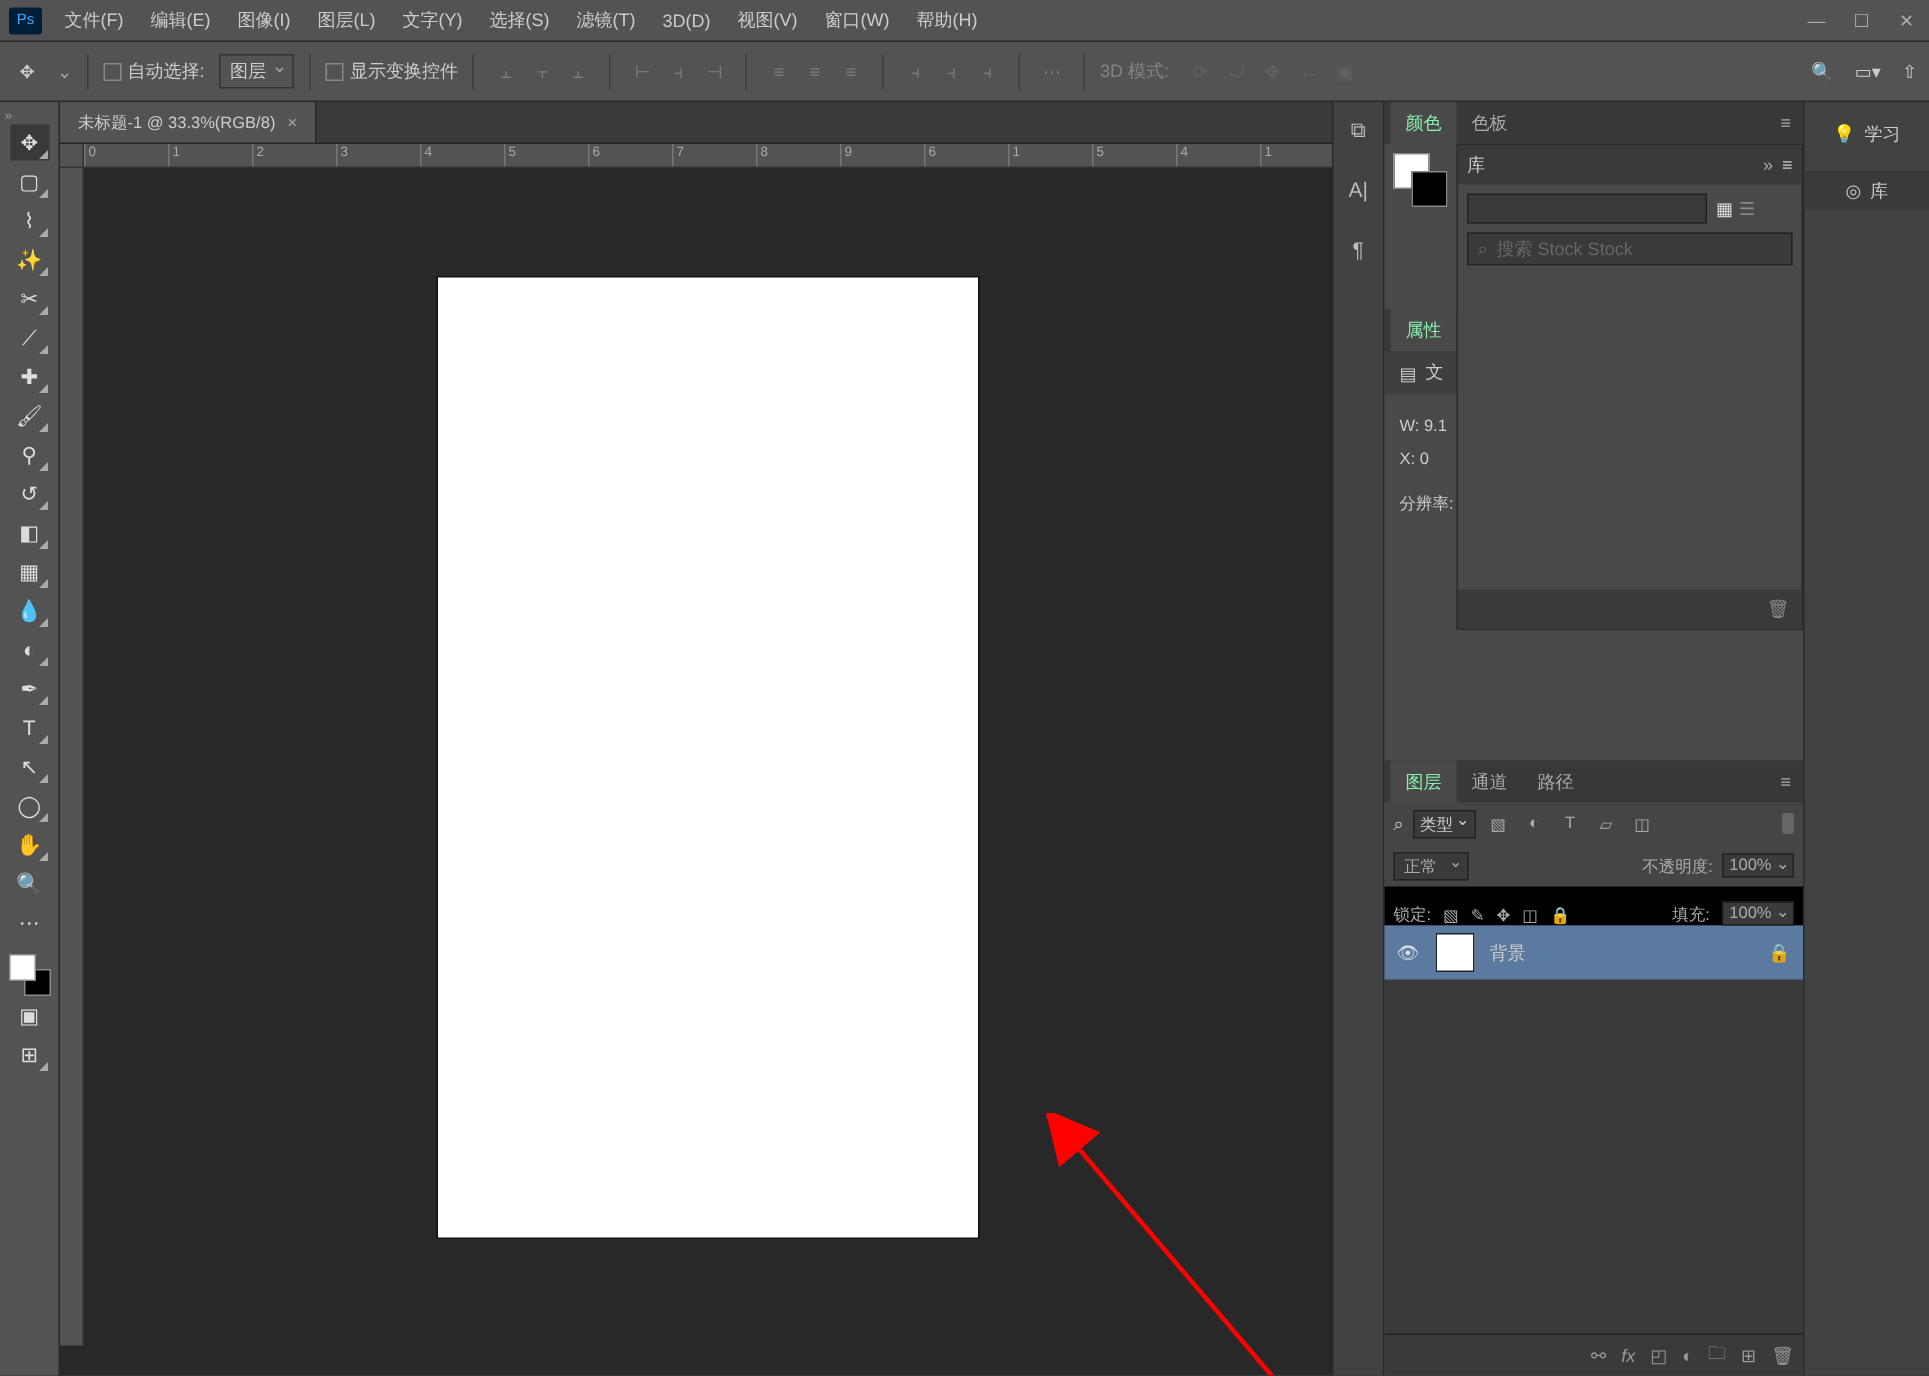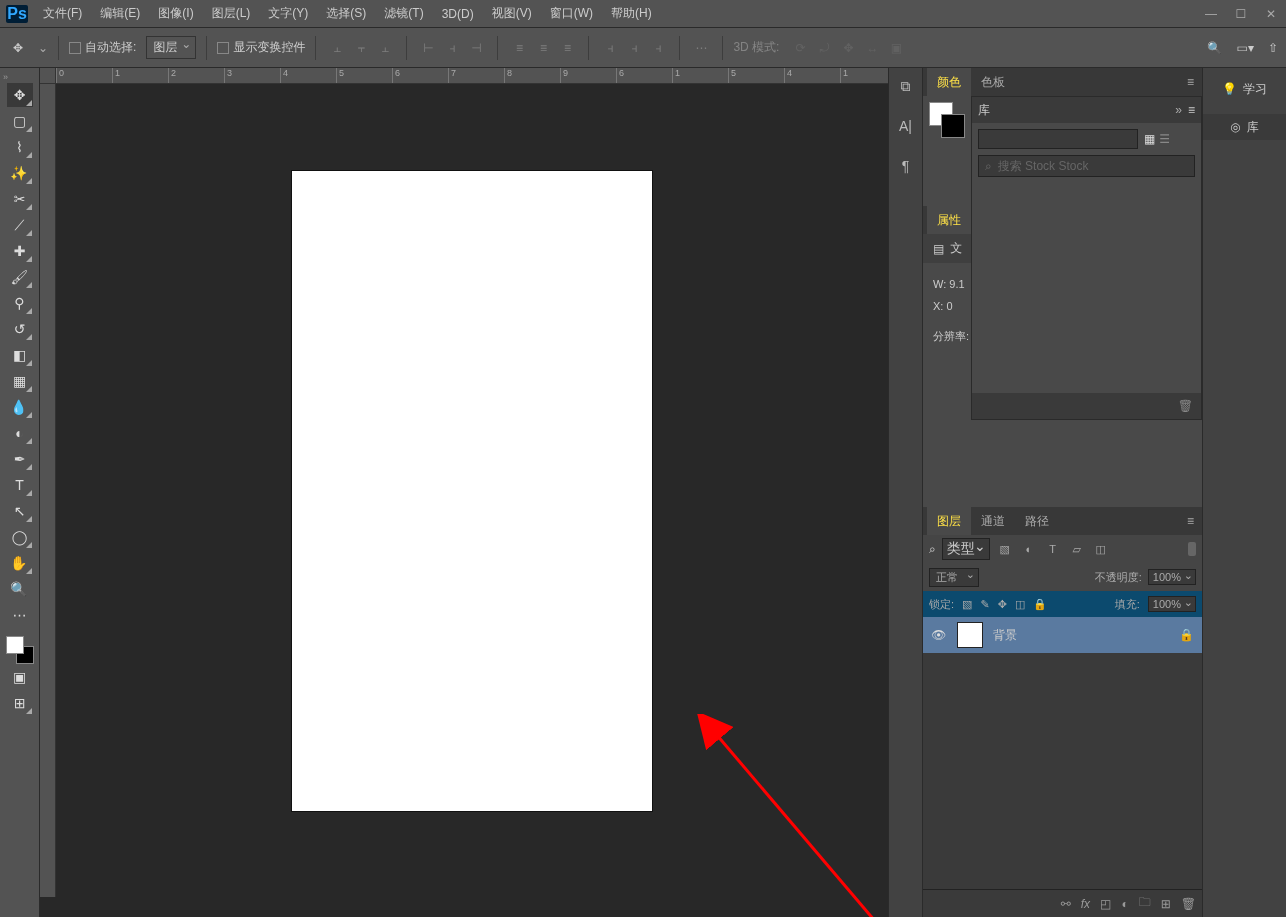--- a/index.html
+++ b/index.html
@@ -1,18 +1,18 @@
 <!DOCTYPE html>
 <html><head>
 <meta charset="utf-8">
 <style>
 *{margin:0;padding:0;box-sizing:border-box;font-family:"Microsoft YaHei",sans-serif;user-select:none}
 body{background:#535353;width:1286px;height:917px;overflow:hidden;color:#ccc;font-size:12px}
 .menubar{height:28px;background:#535353;display:flex;align-items:center;border-bottom:1px solid #2a2a2a}
-.ps-icon{width:22px;height:18px;background:#001e36;color:#31a8ff;font-size:16px;font-weight:bold;display:flex;align-items:center;justify-content:center;margin:0 6px;border-radius:2px}
+.ps-icon{width:22px;height:18px;background:#001e36;color:#31a8ff;font-size:10px;font-weight:normal;display:flex;align-items:center;justify-content:center;margin:0 6px;border-radius:2px}
 .menu-item{padding:0 9px;height:16px;display:flex;align-items:center;cursor:pointer}
 .win-ctrls{margin-left:auto;display:flex}
 .win-btn{width:30px;height:28px;display:flex;align-items:center;justify-content:center;cursor:pointer;color:#aaa}
 .optbar{height:40px;background:#535353;display:flex;align-items:center;padding:0 8px;border-bottom:1px solid #2a2a2a;gap:10px}
 .opt-move{width:20px;height:20px;display:flex;align-items:center;justify-content:center}
 .chk{width:12px;height:12px;border:1px solid #888;display:inline-block;margin-right:4px;vertical-align:middle}
 .opt-sep{width:1px;height:24px;background:#3d3d3d}
 .opt-dd{background:#535353;border:1px solid #333;padding:2px 18px 2px 6px;position:relative}
 .opt-dd::after{content:"⌄";position:absolute;right:4px;top:0;color:#aaa}
 .align-grp{display:flex;gap:2px}
@@ -38,48 +38,48 @@
 .ruler-h span,.ruler-v span{flex:0 0 56px;border-left:1px solid #777;padding-left:2px}
 .canvas-bg{position:absolute;left:16px;top:16px;right:0;bottom:20px;background:#282828;display:flex;align-items:center;justify-content:center}
 .canvas-white{width:360px;height:640px;background:#fff;box-shadow:0 0 0 1px #111}
 .arrow-annot{position:absolute;pointer-events:none}
 .statusbar{height:20px;background:#535353;display:flex;align-items:center;font-size:11px;color:#ccc;padding:0 8px;gap:16px;border-top:1px solid #333}
 .rt-strip{width:34px;background:#424242;display:flex;flex-direction:column;align-items:center;padding-top:8px;gap:20px;border-left:1px solid #2a2a2a}
 .rt-ico{width:20px;height:20px;color:#bbb;display:flex;align-items:center;justify-content:center;font-size:14px}
 .panels{width:280px;background:#3f3f3f;display:flex;flex-direction:column;border-left:1px solid #2a2a2a}
 .panel-tabrow{height:28px;background:#383838;display:flex;align-items:center;padding:0 4px}
 .p-tab{padding:0 10px;height:28px;display:flex;align-items:center;cursor:pointer;color:#aaa}
-.p-tab.active{background:#494949;color:#fde047}
+.p-tab.active{background:#494949;color:#86efac}
 .p-menu{margin-left:auto;color:#aaa;padding:0 4px;cursor:pointer}
 .color-panel{height:110px;background:#494949;padding:6px;position:relative}
 .color-sw{position:relative;width:36px;height:36px}
 .color-fg{position:absolute;left:0;top:0;width:24px;height:24px;background:#fff;border:1px solid #888}
 .color-bg{position:absolute;right:0;bottom:0;width:24px;height:24px;background:#000;border:1px solid #888}
 .lib-panel{position:absolute;left:48px;top:0;right:0;background:#494949;border:1px solid #2a2a2a}
 .lib-head{height:26px;display:flex;align-items:center;padding:0 6px;background:#3a3a3a}
 .lib-body{padding:6px}
 .lib-dd{width:160px;height:20px;background:#3a3a3a;border:1px solid #222;display:inline-block}
 .lib-view{display:flex;gap:4px;margin-left:6px}
 .lib-search{margin-top:6px;height:22px;background:#3a3a3a;border:1px solid #222;display:flex;align-items:center;padding:0 6px;color:#666}
 .lib-content{height:210px;background:#494949}
 .lib-footer{height:26px;background:#3a3a3a;display:flex;align-items:center;justify-content:flex-end;padding:0 8px;color:#888}
 .prop-panel{background:#494949}
 .prop-body{padding:10px;color:#ccc;font-size:11px;line-height:22px}
 .prop-doc{display:flex;align-items:center;gap:6px;padding:6px 10px;background:#3f3f3f}
 .layers{flex:1;display:flex;flex-direction:column;background:#494949}
 .lay-filter{height:28px;display:flex;align-items:center;padding:0 6px;gap:6px;background:#454545}
-.lay-filter-dd{background:#3a3a3a;border:1px solid #222;padding:1px 14px 1px 4px;font-size:14px;position:relative}
+.lay-filter-dd{background:#3a3a3a;border:1px solid #222;padding:1px 14px 1px 4px;font-size:11px;position:relative}
 .lay-filter-dd::after{content:"⌄";position:absolute;right:3px;top:-1px}
 .lay-ficon{width:18px;height:18px;display:flex;align-items:center;justify-content:center;color:#aaa;font-size:11px}
 .lay-opts{height:28px;display:flex;align-items:center;padding:0 6px;gap:6px;background:#454545;font-size:11px;color:#aaa}
 .lay-dd{background:#3a3a3a;border:1px solid #222;padding:1px 20px 1px 6px;position:relative}
 .lay-dd::after{content:"⌄";position:absolute;right:3px;top:-1px}
 .lay-num{background:#3a3a3a;border:1px solid #222;padding:1px 14px 1px 4px;position:relative}
 .lay-num::after{content:"⌄";position:absolute;right:2px;top:-1px}
-.lay-lock{height:26px;display:flex;align-items:center;padding:0 6px;gap:8px;background:#0c4a6e;font-size:11px;color:#aaa}
+.lay-lock{height:26px;display:flex;align-items:flex-end;padding:0 6px;gap:8px;background:#000000;font-size:11px;color:#aaa}
 .lay-list{flex:1;background:#3a3a3a}
 .layer-row{height:36px;background:#5a7aa0;display:flex;align-items:center;padding:0 8px;gap:10px}
 .layer-eye{width:16px;color:#ddd}
 .layer-thumb{width:26px;height:26px;background:#fff;border:1px solid #222}
 .layer-lock{margin-left:auto;color:#ddd}
 .lay-bottom{height:28px;background:#3a3a3a;display:flex;align-items:center;justify-content:flex-end;padding:0 6px;gap:10px;color:#999;border-top:1px solid #222;font-size:12px}
 .rt-panel2{width:84px;background:#424242;border-left:1px solid #2a2a2a;padding-top:6px}
 .rt2-item{height:30px;display:flex;align-items:center;justify-content:center;gap:6px;color:#ccc;font-size:12px}
 .rt2-lib{margin-top:10px;background:#3a3a3a;height:26px;display:flex;align-items:center;justify-content:center;gap:6px}
 svg{display:block}
@@ -184,20 +184,26 @@
     <div class="tool">⋯</div>
     <div class="swatch-area">
       <div class="sw-fg"></div>
       <div class="sw-bg"></div>
     </div>
     <div class="tool">▣</div>
     <div class="tool corner">⊞</div>
   </div>
 
   <div class="ruler-area">
+    <div class="tabbar">
+      <div class="doc-tab">
+        <span>未标题-1 @ 33.3%(RGB/8)</span>
+        <span class="tab-close">×</span>
+      </div>
+    </div>
     <div class="canvas-area">
       <div class="ruler-c"></div>
       <div class="ruler-h">
         <span>0</span>
           <span>1</span>
           <span>2</span>
           <span>3</span>
           <span>4</span>
           <span>5</span>
           <span>6</span>

